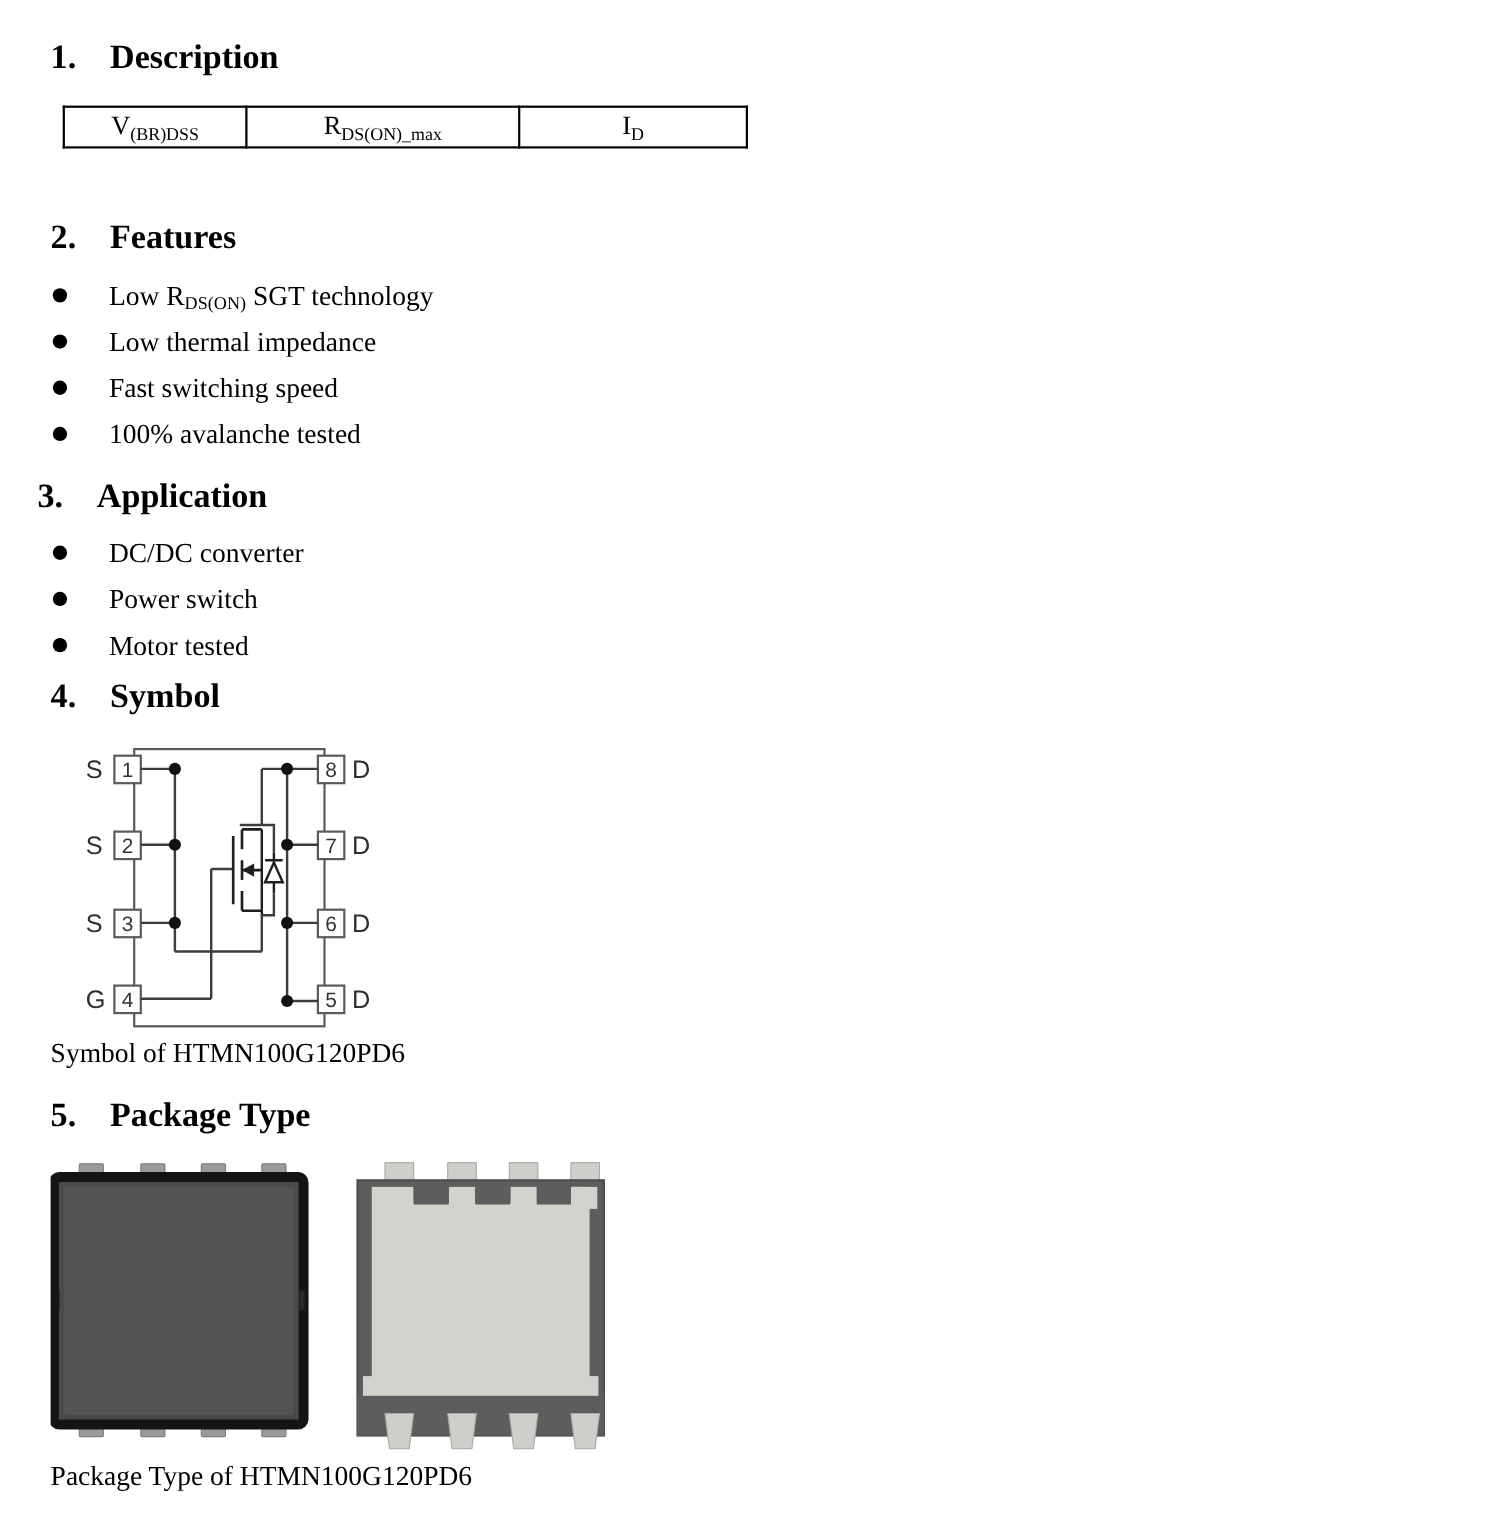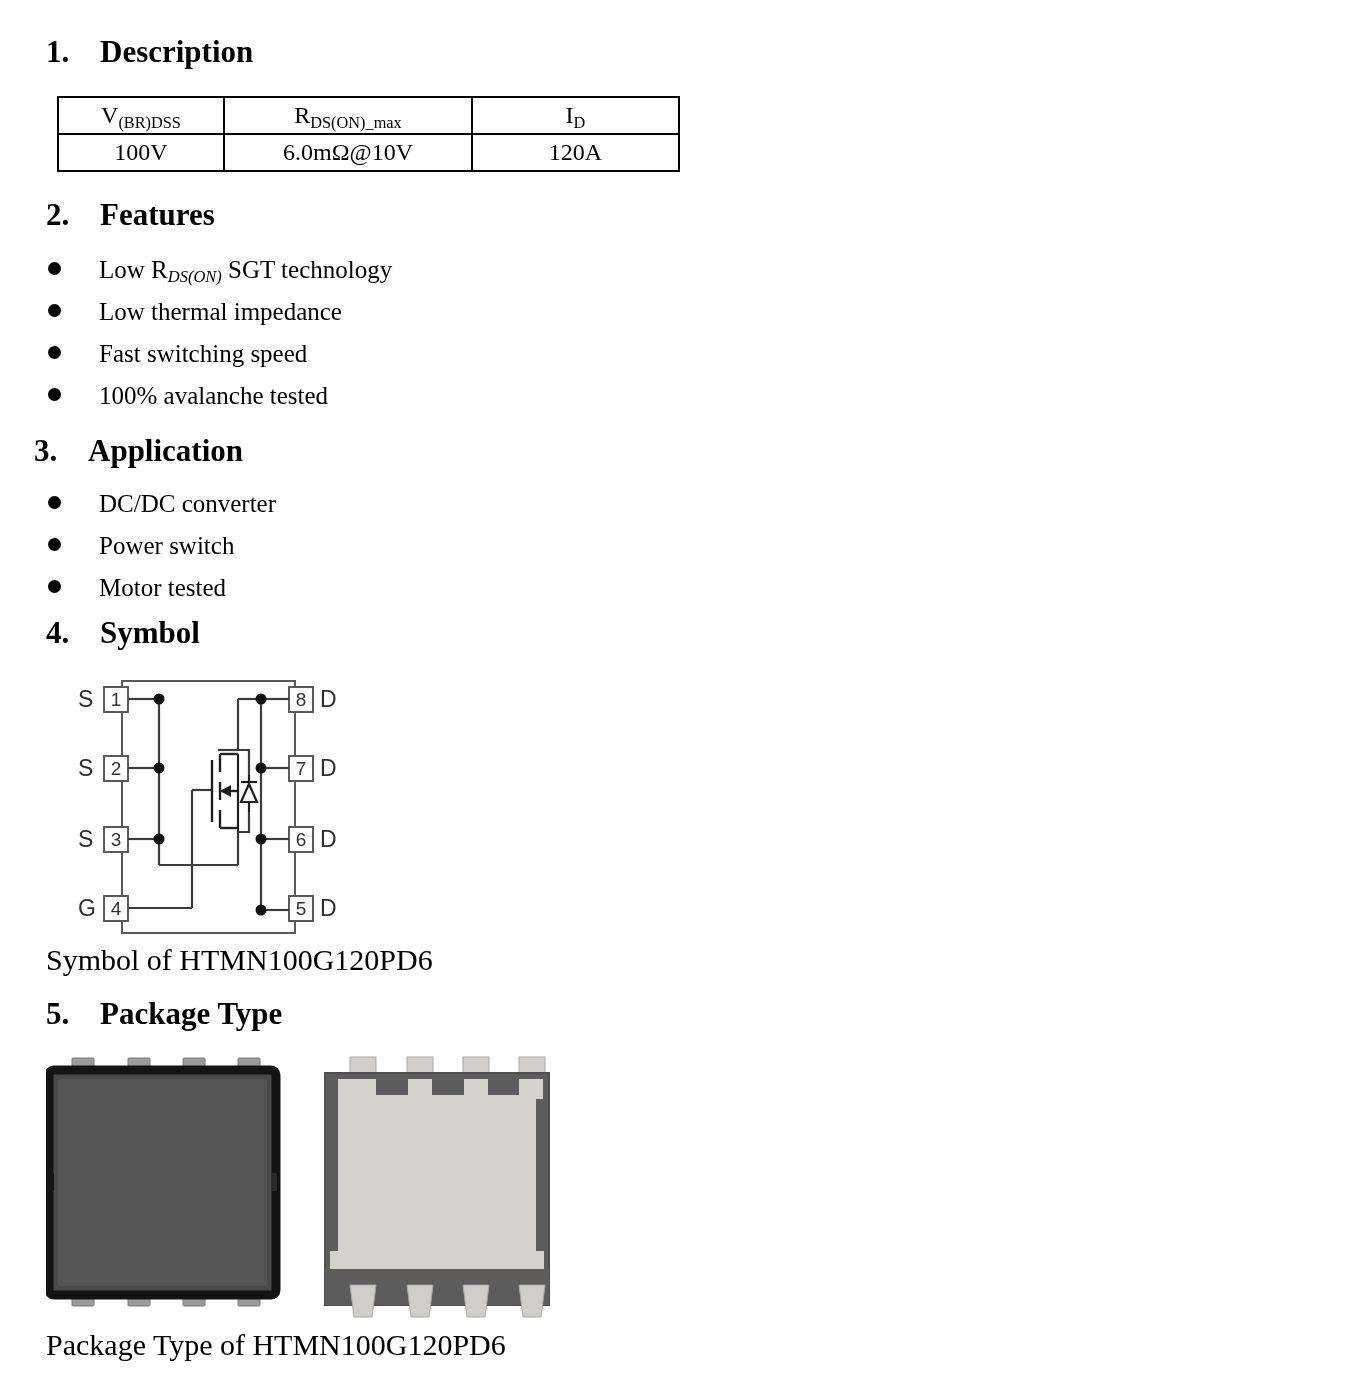--- a/index.html
+++ b/index.html
@@ -88,27 +88,26 @@
     left: 99px;
     top: 0;
     font-size: 25px;
     line-height: 42px;
   }
   .bullet-text sub {
     font-size: 0.66em;
     vertical-align: baseline;
     position: relative;
     top: 0.27em;
-    font-style: italic;
   }
 
   
   .caption {
     position: absolute;
-    font-size: 30px;
+    font-size: 25px;
     line-height: 1;
     white-space: nowrap;
   }
 
   
   .symbol-wrap {
     position: absolute;
     left: 75px;
     top: 672px;
     width: 290px;
@@ -141,25 +140,20 @@
       <td class="c1">
         <span>V</span><sub>(BR)DSS</sub>
       </td>
       <td class="c2">
         <span>R</span><sub>DS(ON)_max</sub>
       </td>
       <td class="c3">
         <span>I</span><sub>D</sub>
       </td>
     </tr>
-    <tr>
-      <td class="c1">100V</td>
-      <td class="c2">6.0mΩ@10V</td>
-      <td class="c3">120A</td>
-    </tr>
   </tbody>
     </table>
 
   <div class="sec-heading" style="left:46px; top:199px;">
     <span class="num">2.</span><span class="ttl">Features</span>
   </div>
 
   <div class="bullets" style="left:0; top:249px;">
     <div class="bullet-row">
       <span class="bullet-dot"></span>

